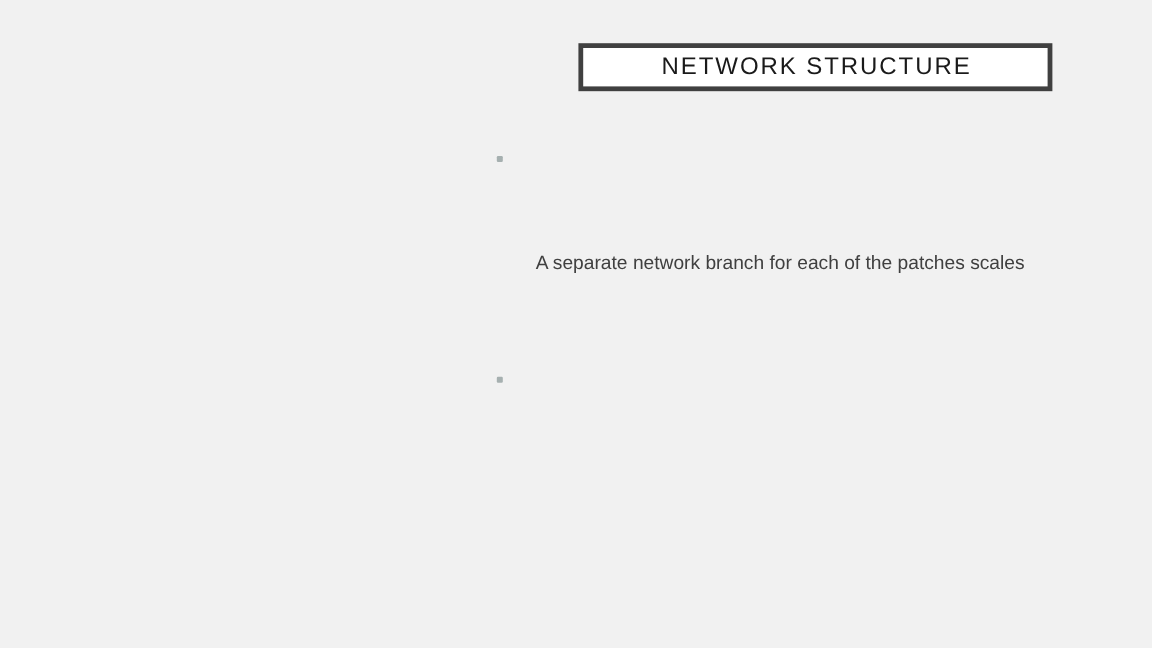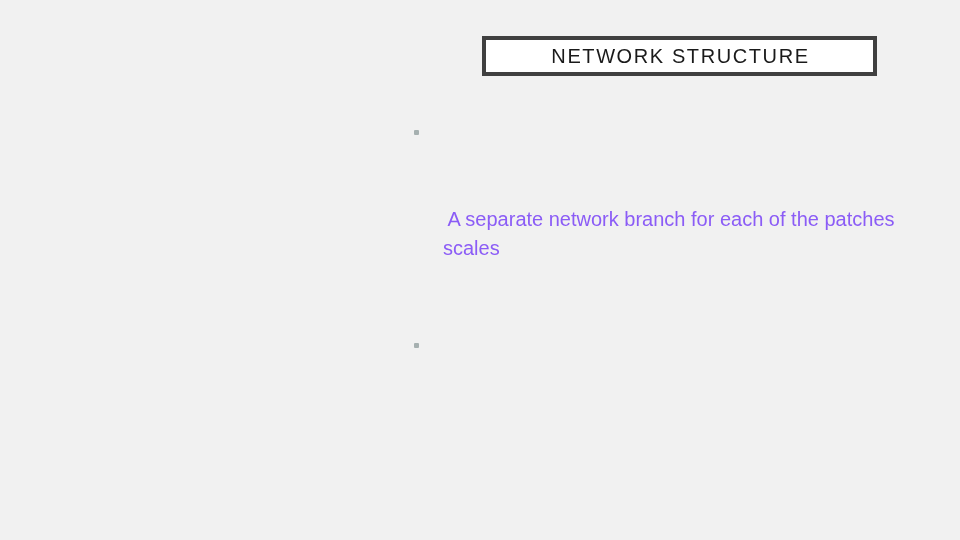--- a/index.html
+++ b/index.html
@@ -49,23 +49,23 @@
     top: 118px;
     width: 520px;
     margin: 0;
     padding: 0;
     list-style: none;
   }
   .bullet-item {
     position: relative;
     padding-left: 20px;
     margin: 0 0 10px 0;
-    font-size: 20px;
+    font-size: 16px;
     line-height: 29px;
-    color: #8b5cf6;
+    color: #404040;
     white-space: pre-wrap;
   }
   .bullet-item:last-child {
     margin-bottom: 0;
   }
   .bullet-marker {
     position: absolute;
     left: 4px;
     top: 12px;
     width: 5px;

